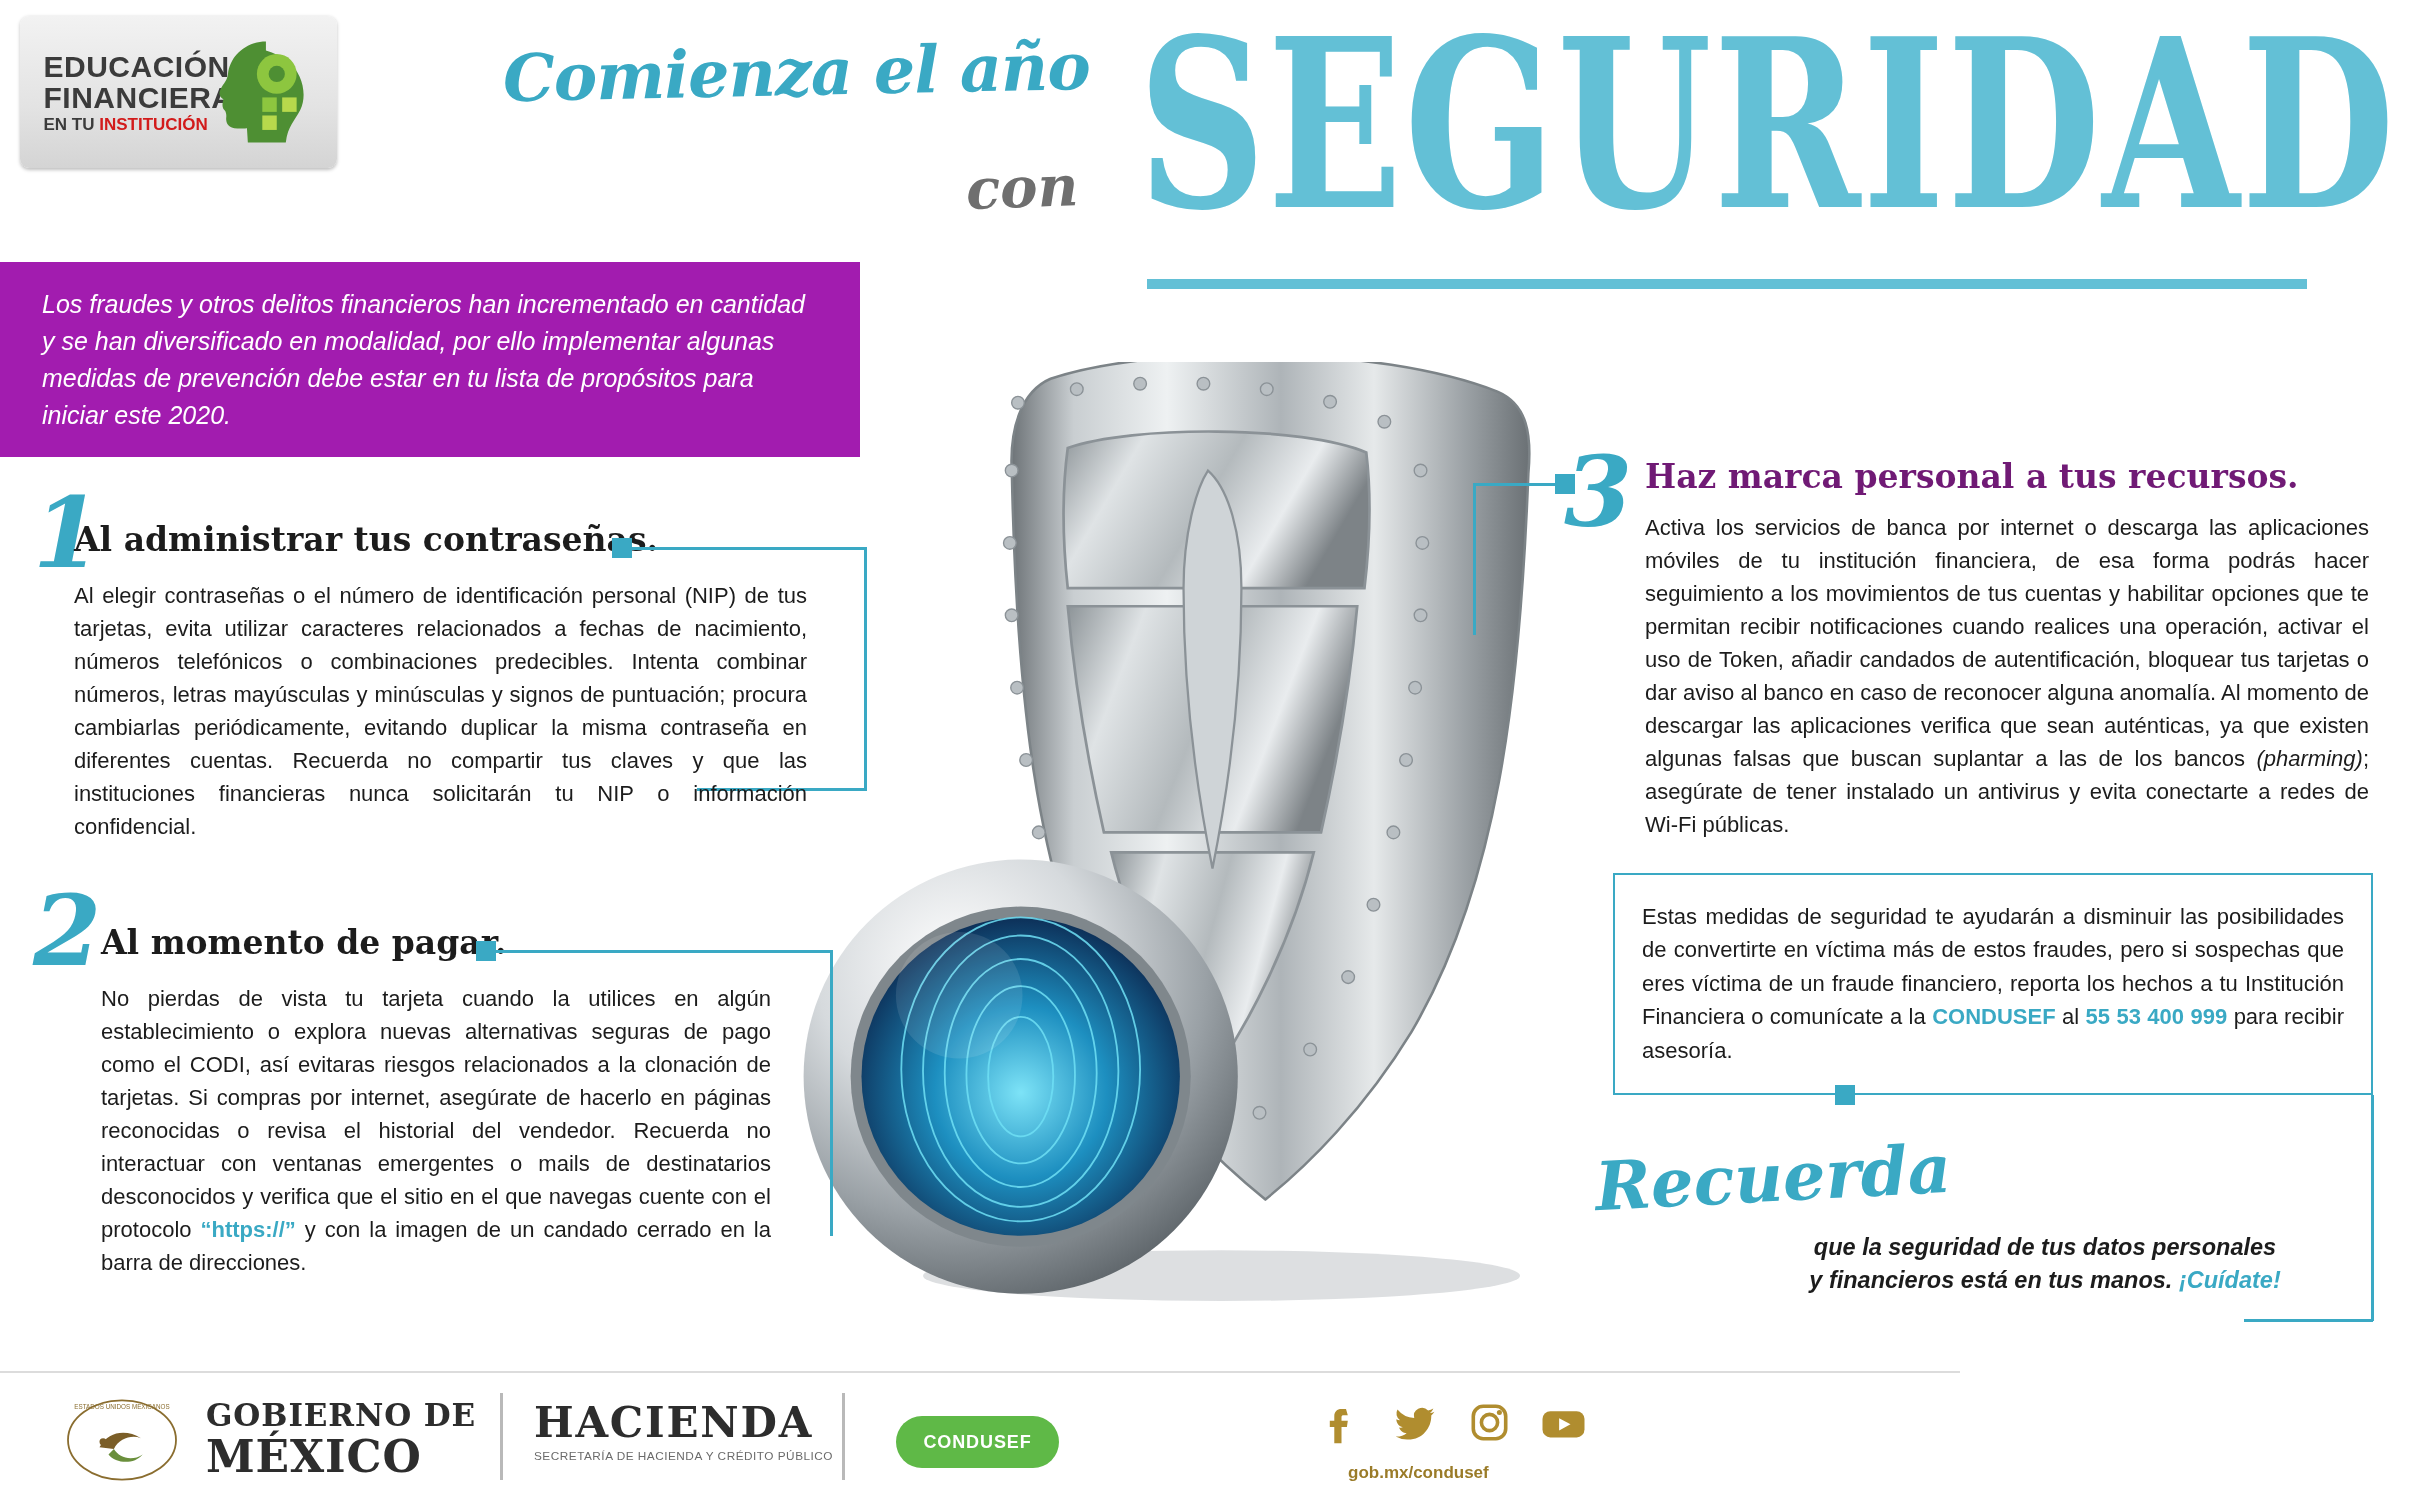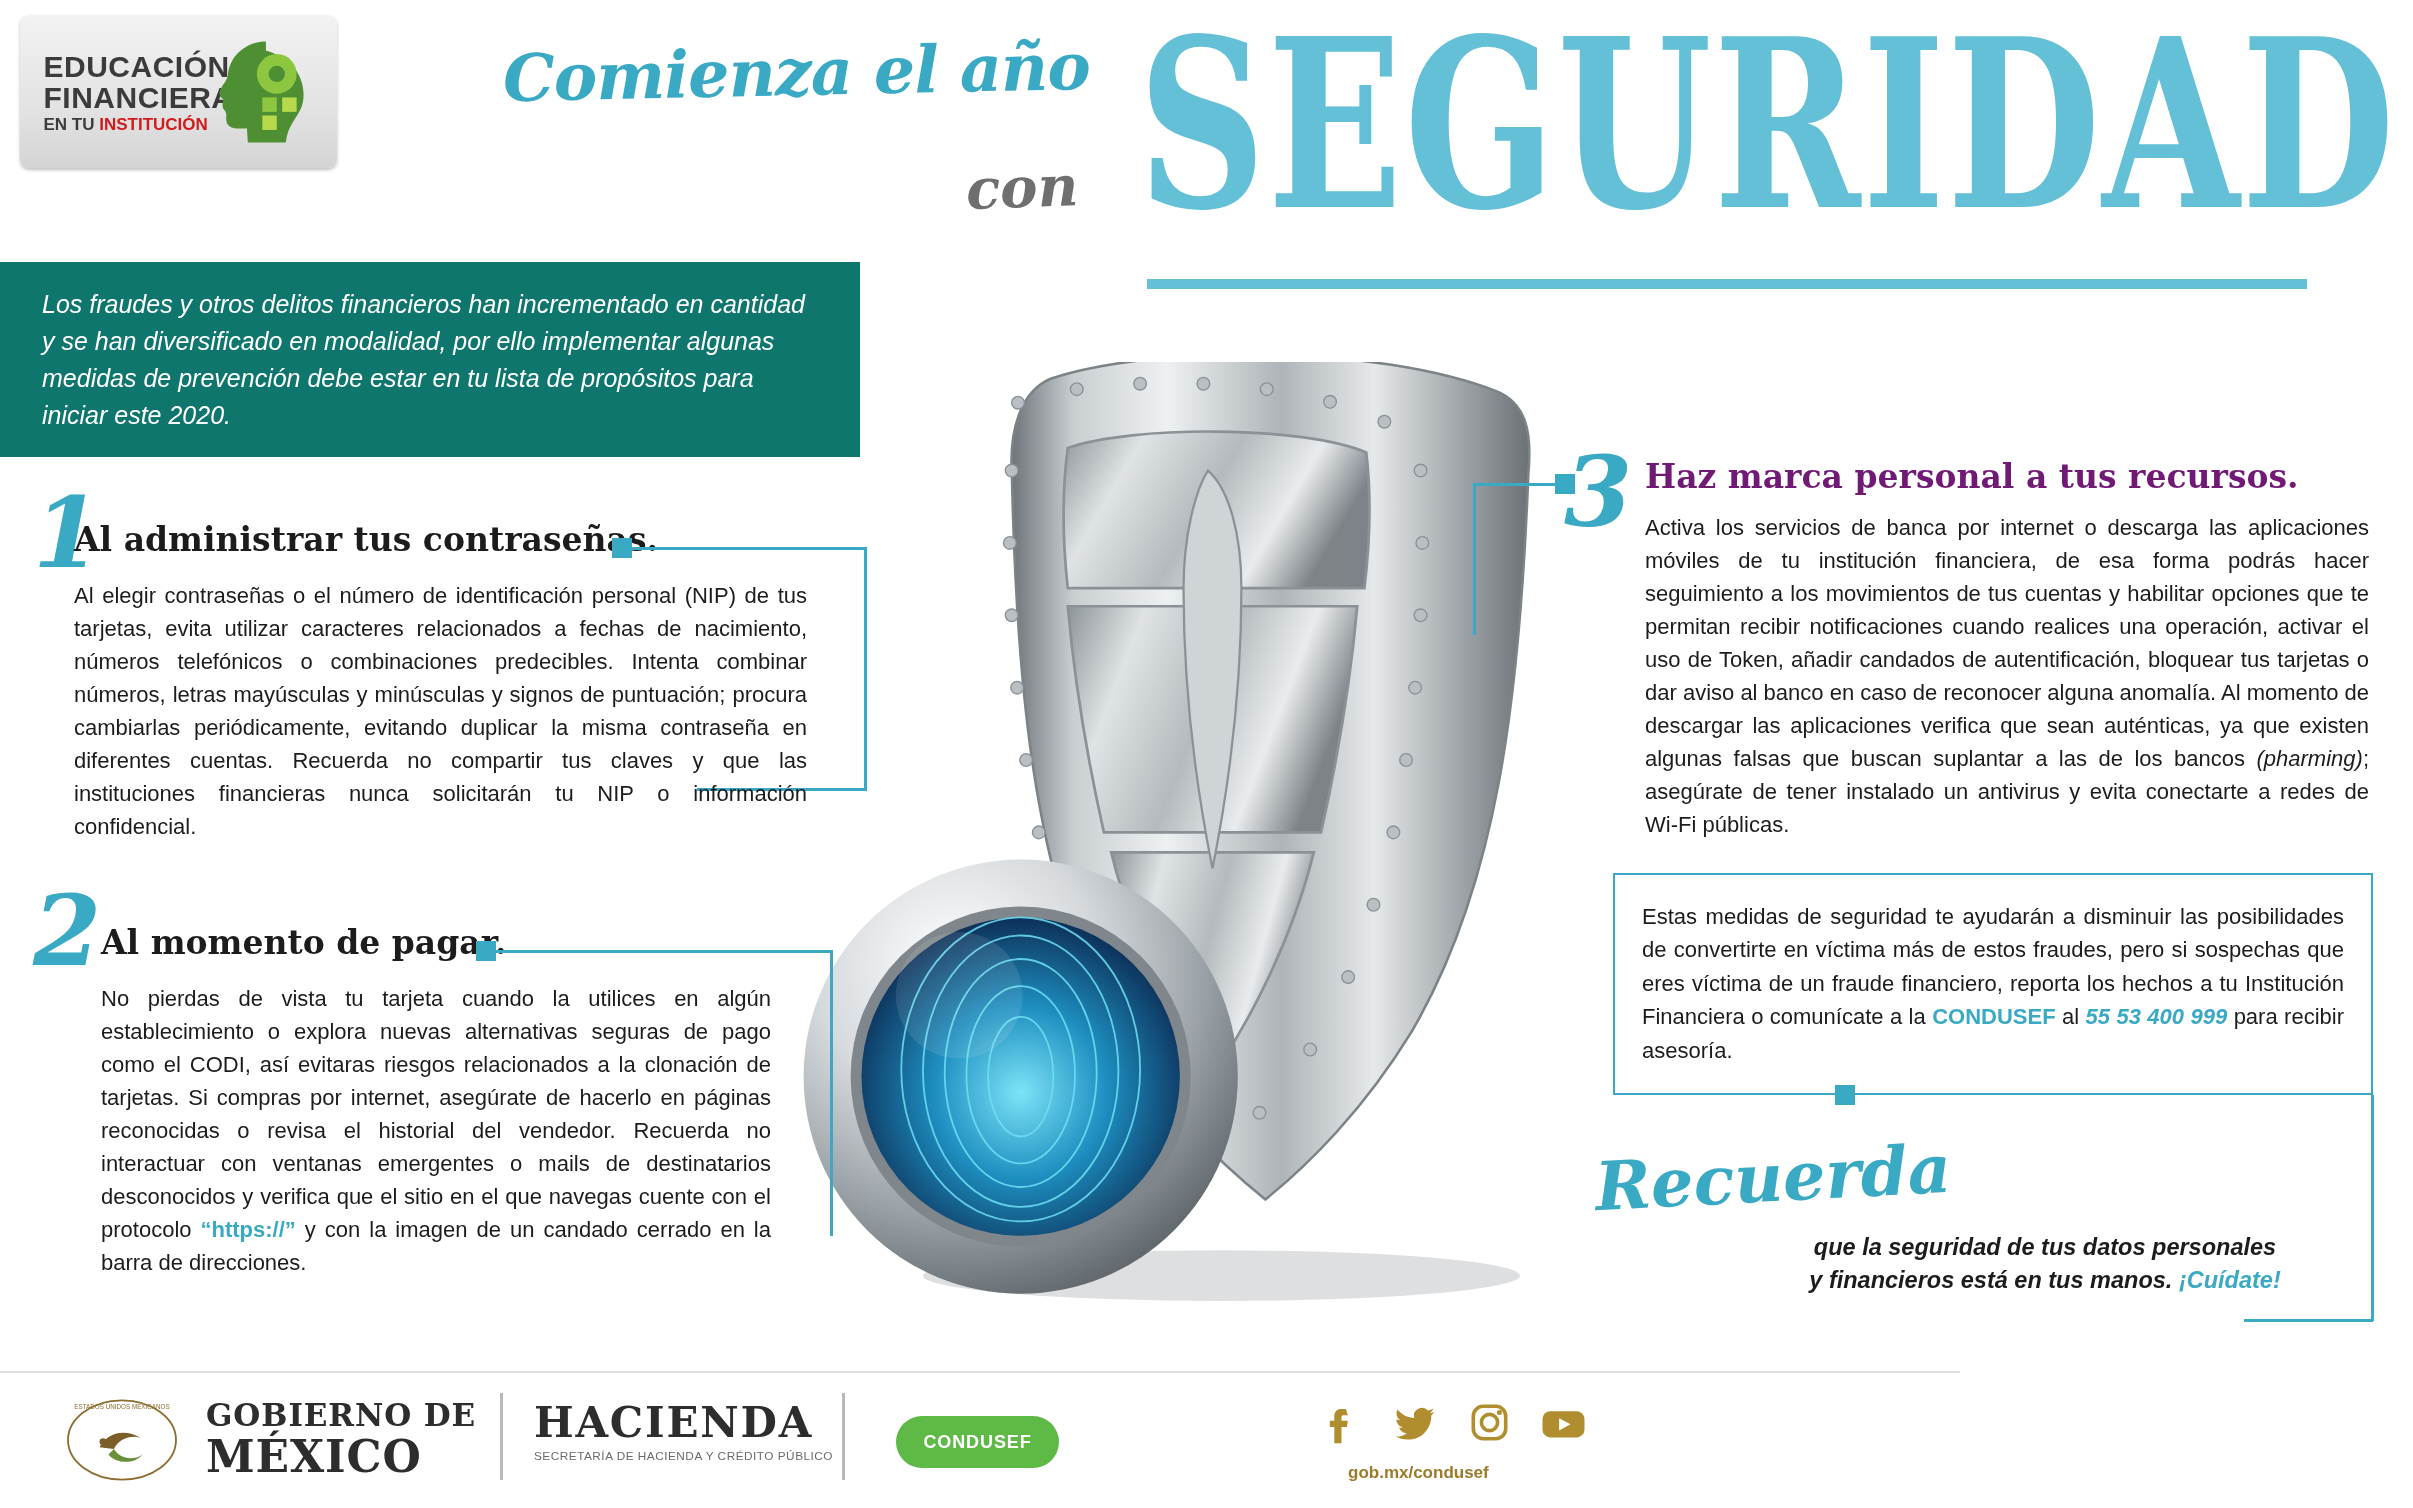--- a/index.html
+++ b/index.html
@@ -85,21 +85,21 @@
     left: 1147px; top: 279px;
     width: 1160px; height: 10px;
     background: #63c0d6;
   }
 
   
   .intro {
     position: absolute;
     left: 0; top: 262px;
     width: 860px; height: 195px;
-    background: #0f766e;
+    background: #a21caf;
     display: flex; align-items: center;
   }
   .intro p {
     color: #ffffff;
     font-style: italic;
     font-size: 25px;
     line-height: 1.48;
     padding: 0 43px 0 42px;
   }
 
@@ -168,21 +168,21 @@
     border: 2.7px solid #3aa9c4;
     padding: 25px 27px;
   }
   .closing p {
     font-size: 22px;
     line-height: 1.52;
     text-align: justify;
     color: #1c1c1c;
   }
   .closing b.cd { color: #3aa9c4; font-weight: bold; }
-  .closing b.tel { color: #3aa9c4; font-weight: bold; font-style: italic; }
+  .closing b.tel { color: #3aa9c4; font-weight: bold; }
   #sqClose { left: 1835px; top: 1085px; }
   #lnClose { left: 2371px; top: 1095px; width: 2.7px; height: 226px; }
   #lnClose2 { left: 2244px; top: 1319px; width: 129px; height: 2.7px; }
 
   
   .recuerda {
     position: absolute;
     left: 1595px; top: 1138px;
     font-family: "DejaVu Serif", serif;
     font-style: italic;

